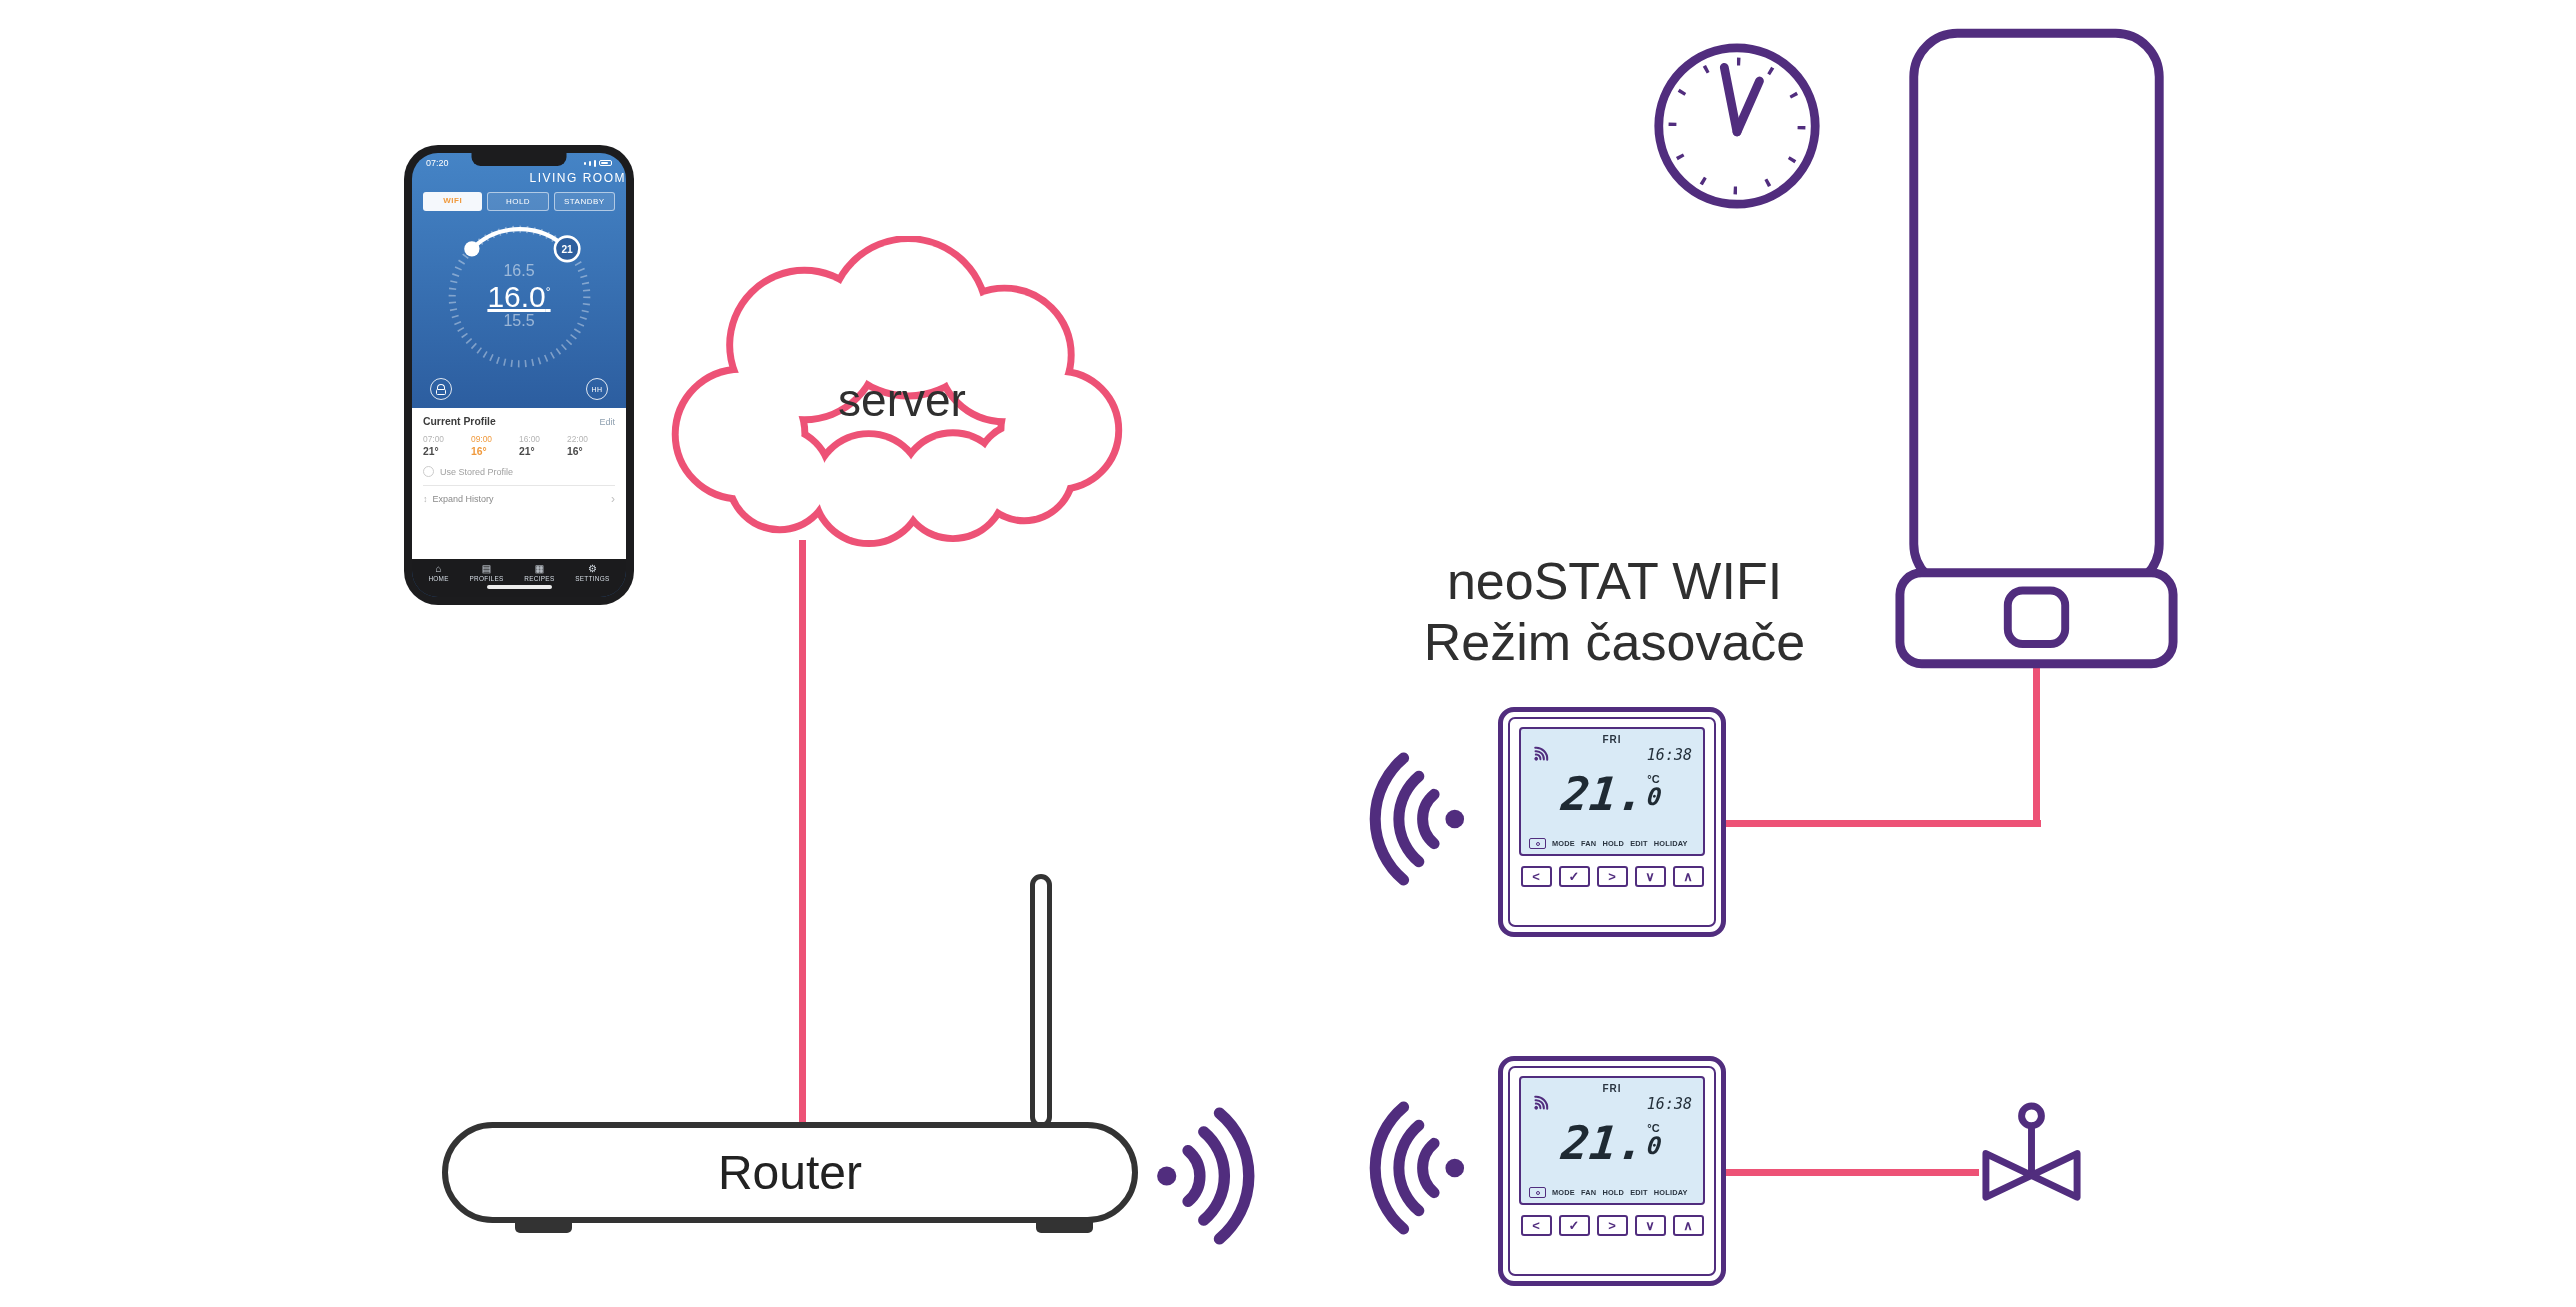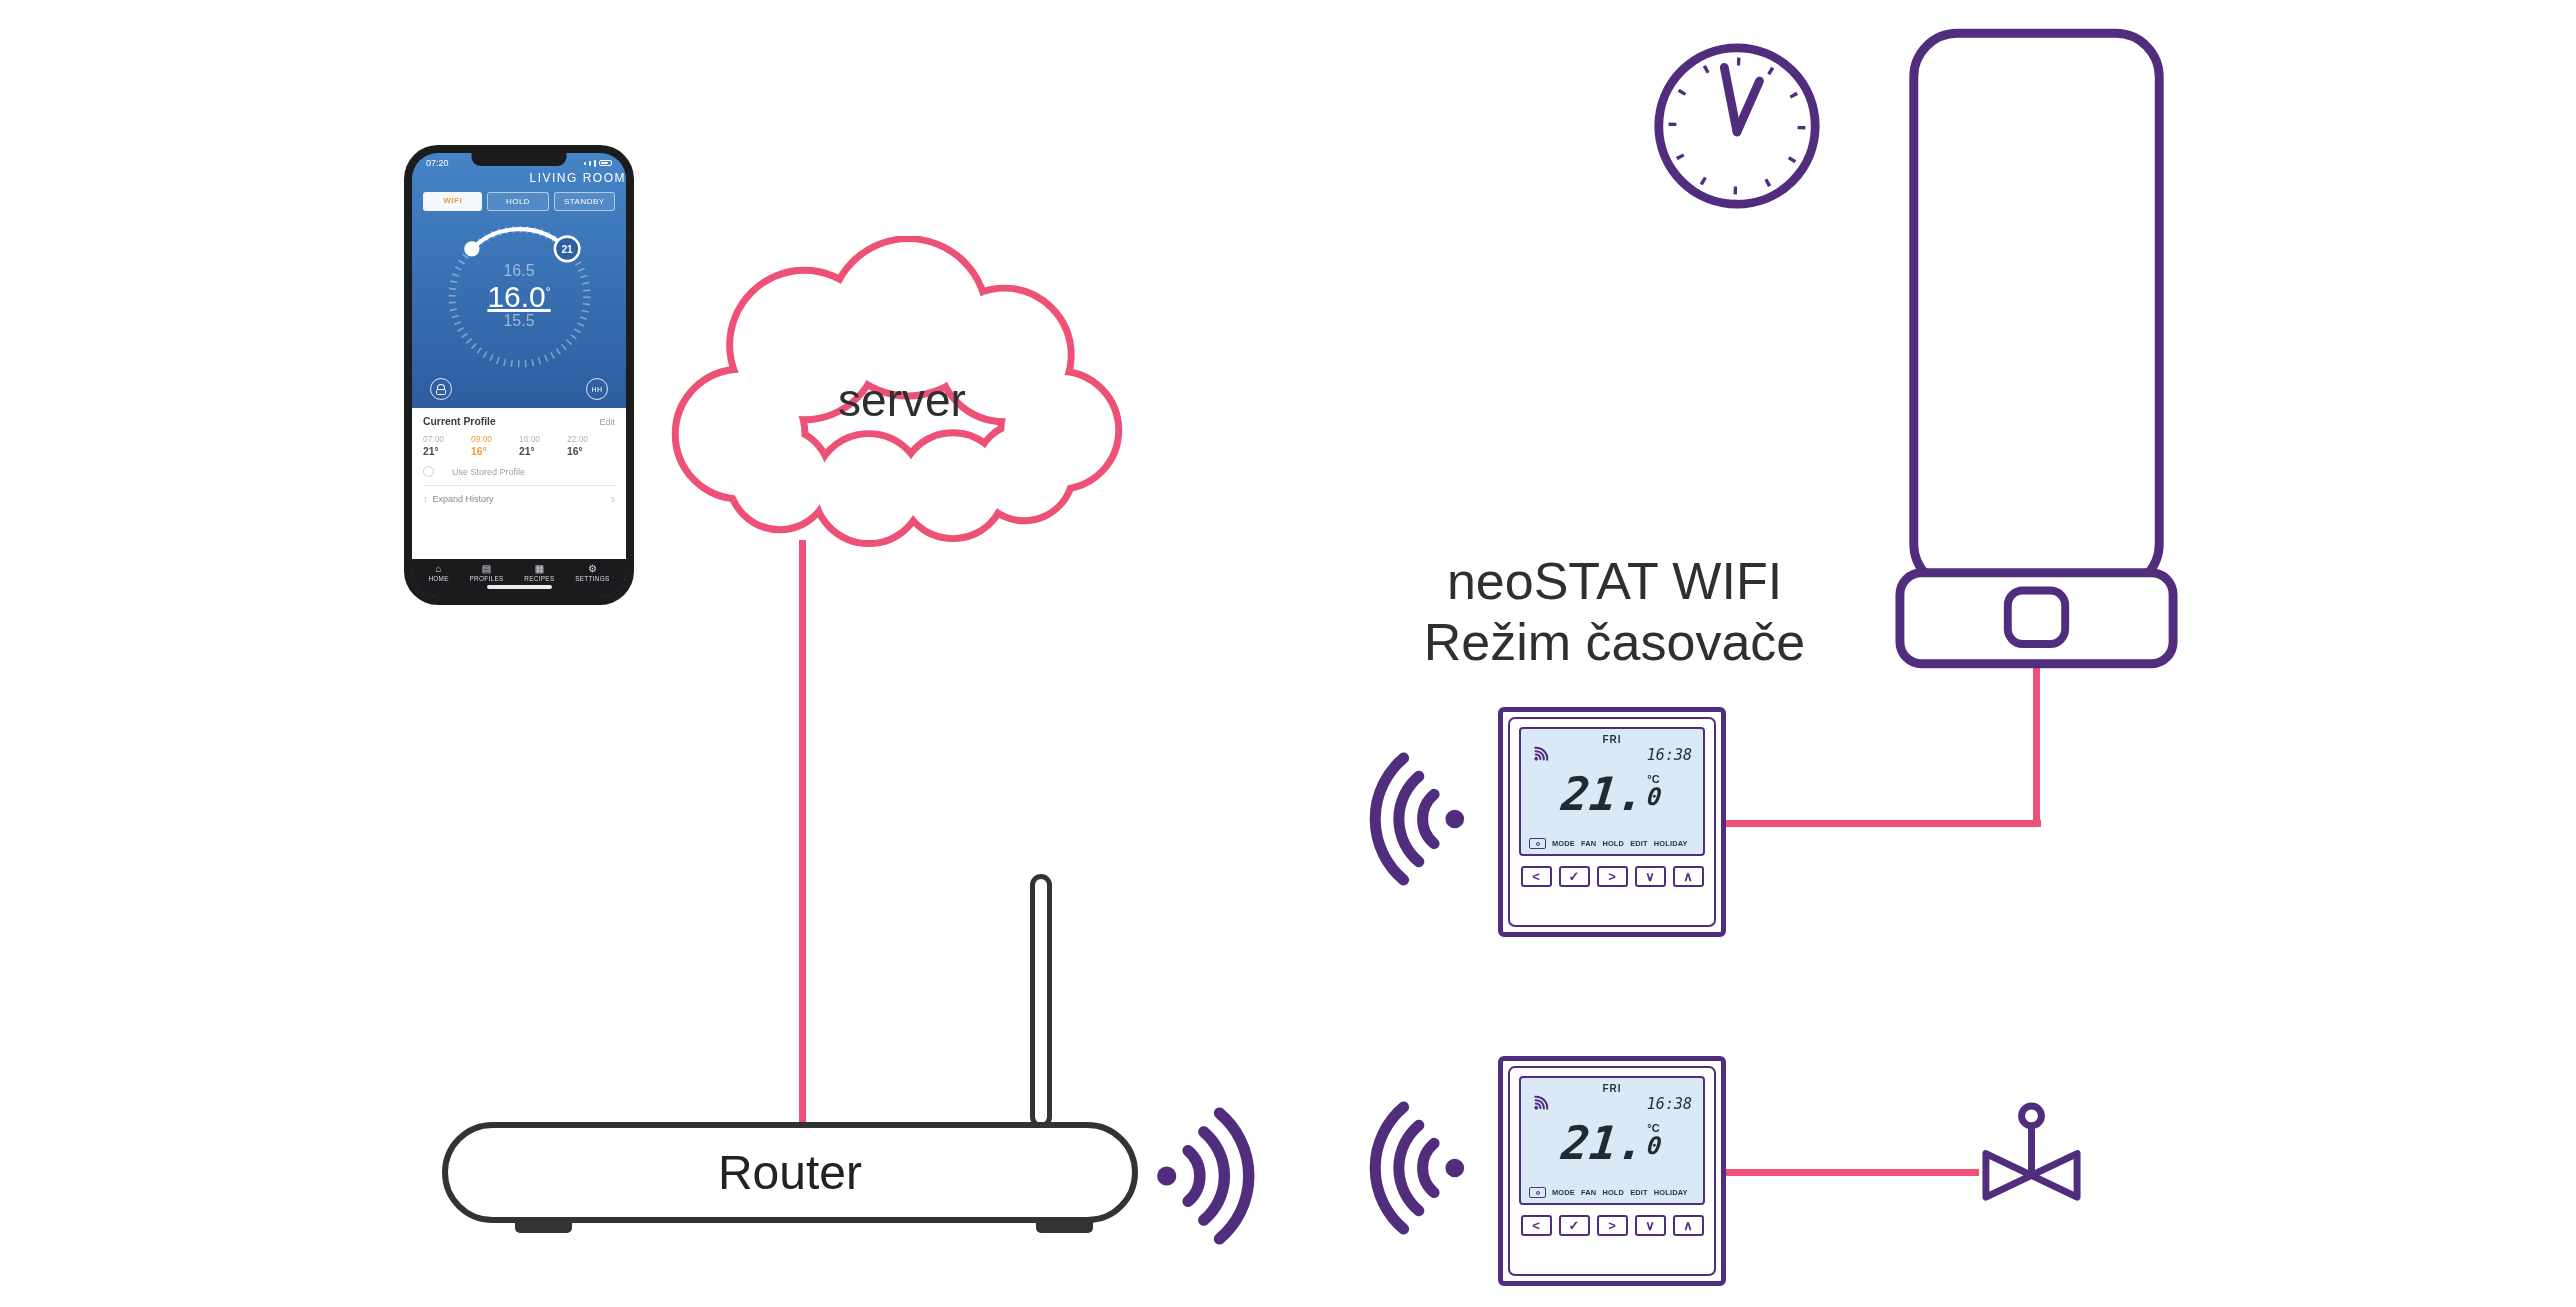--- a/index.html
+++ b/index.html
@@ -28,21 +28,21 @@
   
   .router{position:absolute;left:442px;top:1122px;width:696px;height:101px;background:#fff;
     border:6px solid #333;border-radius:55px;display:flex;align-items:center;justify-content:center;}
   .router-label{font-size:48px;color:#222;}
   .router-foot{position:absolute;top:1221px;width:57px;height:12px;background:#333;border-radius:0 0 5px 5px;}
   .antenna{position:absolute;left:1030px;top:874px;width:22px;height:254px;background:#fff;
     border:5px solid #333;border-radius:12px;}
 
   
   .thermo{position:absolute;width:228px;height:230px;background:#fff;border:5px solid var(--purple);
-    border-radius:6px;padding:5px;}
+    border-radius:16px;padding:5px;}
   .thermo-inner{width:100%;height:100%;border:2px solid var(--purple);border-radius:7px;padding:8px 9px;}
   .lcd{position:relative;width:100%;height:129px;background:var(--lcd);border:2px solid var(--purple);border-radius:4px;}
   .lcd-day{position:absolute;top:5px;left:0;right:0;text-align:center;font-size:10px;letter-spacing:1px;color:#2a3440;font-weight:bold;}
   .lcd-time{position:absolute;top:17px;right:11px;font-family:"DejaVu Sans Mono",monospace;font-style:italic;font-size:15px;color:#24303b;}
   .lcd-wifi{position:absolute;top:14px;left:9px;}
   .lcd-temp{position:absolute;top:42px;left:0;right:0;display:flex;justify-content:center;align-items:flex-start;gap:2px;}
   .lcd-temp .big{font-family:"DejaVu Sans Mono",monospace;font-style:italic;font-weight:bold;font-size:46px;line-height:1;color:#1f2a33;transform:skewX(-6deg);}
   .lcd-temp .col{display:flex;flex-direction:column;align-items:flex-start;margin-top:2px;}
   .lcd-temp .unit{font-size:11px;font-weight:bold;color:#1f2a33;}
   .lcd-temp .dec{font-family:"DejaVu Sans Mono",monospace;font-style:italic;font-weight:bold;font-size:24px;line-height:1;color:#1f2a33;transform:skewX(-6deg);}
@@ -82,21 +82,21 @@
   .lock-shackle{width:8px;height:5px;border:1.5px solid #fff;border-bottom:none;border-radius:4px 4px 0 0;}
   .lock-body{width:10px;height:6px;border:1.5px solid #fff;border-radius:1.5px;}
   .panel{flex:1;background:#fff;margin-top:8px;padding:8px 11px 0;display:flex;flex-direction:column;}
   .pr1{display:flex;justify-content:space-between;align-items:baseline;}
   .pr1 .cp{font-size:10.4px;color:#3c3c3c;font-weight:bold;}
   .pr1 .edit{font-size:9px;color:#8fa0b0;cursor:pointer;}
   .sched{display:grid;grid-template-columns:repeat(4,1fr);margin-top:7px;row-gap:2px;}
   .sched .t{font-size:8.4px;color:#b5b5b5;}
   .sched .v{font-size:10.4px;color:#4a4a4a;font-weight:bold;}
   .sched .t:nth-child(2),.sched .v.hot{color:var(--orange);}
-  .toggle-row{display:flex;align-items:center;gap:18px;margin-top:9px;cursor:pointer;}
+  .toggle-row{display:flex;align-items:center;gap:6px;margin-top:9px;cursor:pointer;}
   .toggle-dot{width:11px;height:11px;border:1.5px solid #ccc;border-radius:50%;}
   .toggle-row span{font-size:9px;color:#a0a0a0;}
   .panel hr{border:none;border-top:1px solid #e6e6e6;margin:8px 0 0;}
   .expand-row{display:flex;justify-content:space-between;align-items:center;margin-top:7px;cursor:pointer;}
   .expand-left{display:flex;align-items:center;gap:5px;}
   .expand-ico{font-size:9px;color:#b5b5b5;}
   .expand-row span.lbl{font-size:9px;color:#8a8a8a;}
   .chev{font-size:12px;color:#c0c0c0;line-height:1;}
   .navbar{margin-top:auto;background:#1b1b1d;padding:5px 6px 3px;display:flex;justify-content:space-around;}
   .nav-item{display:flex;flex-direction:column;align-items:center;gap:1px;color:#d7dee6;cursor:pointer;}

